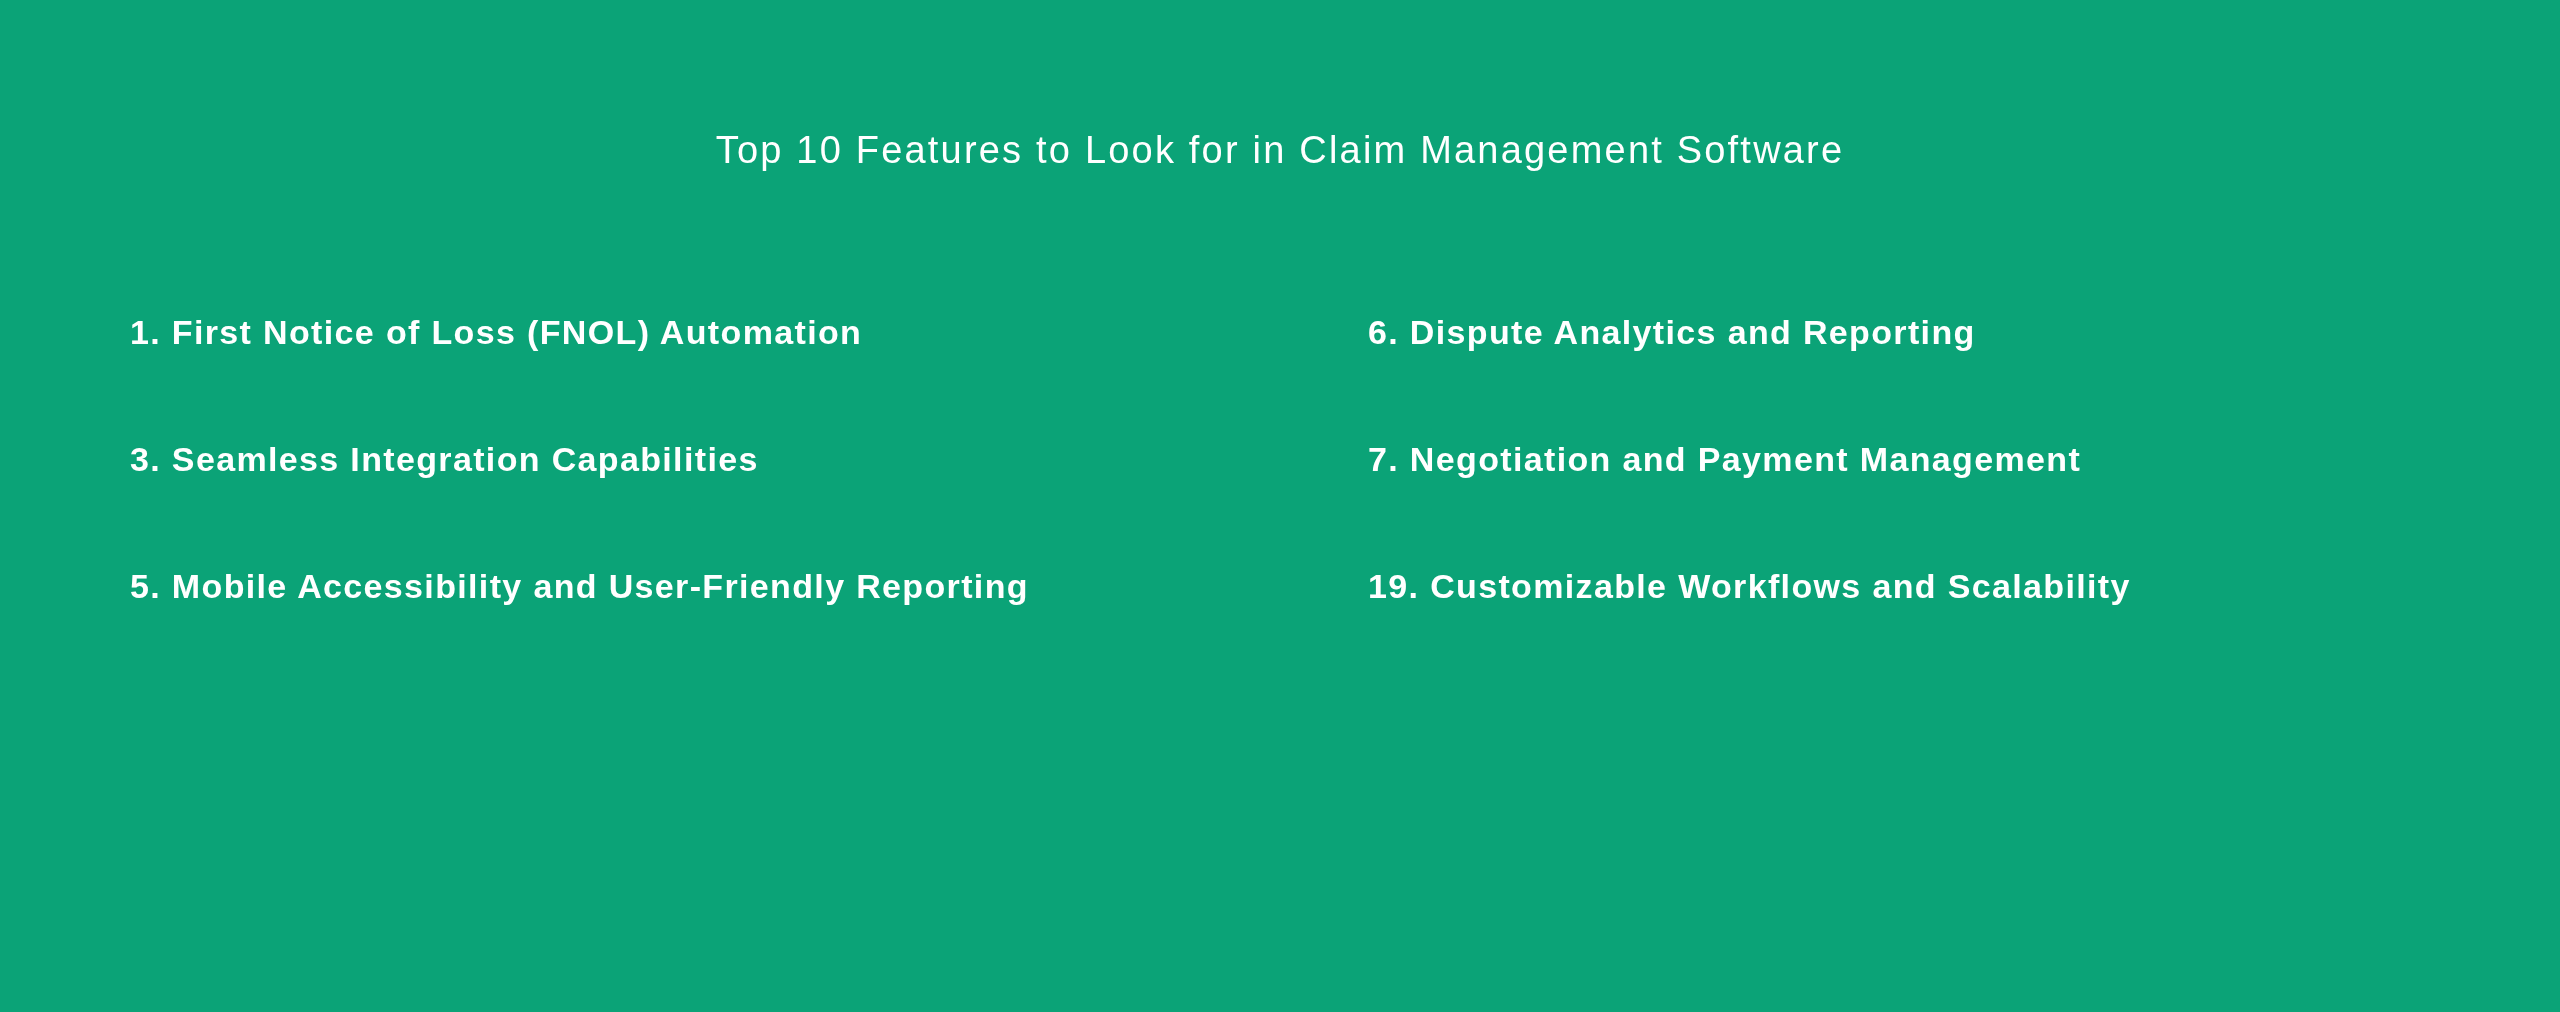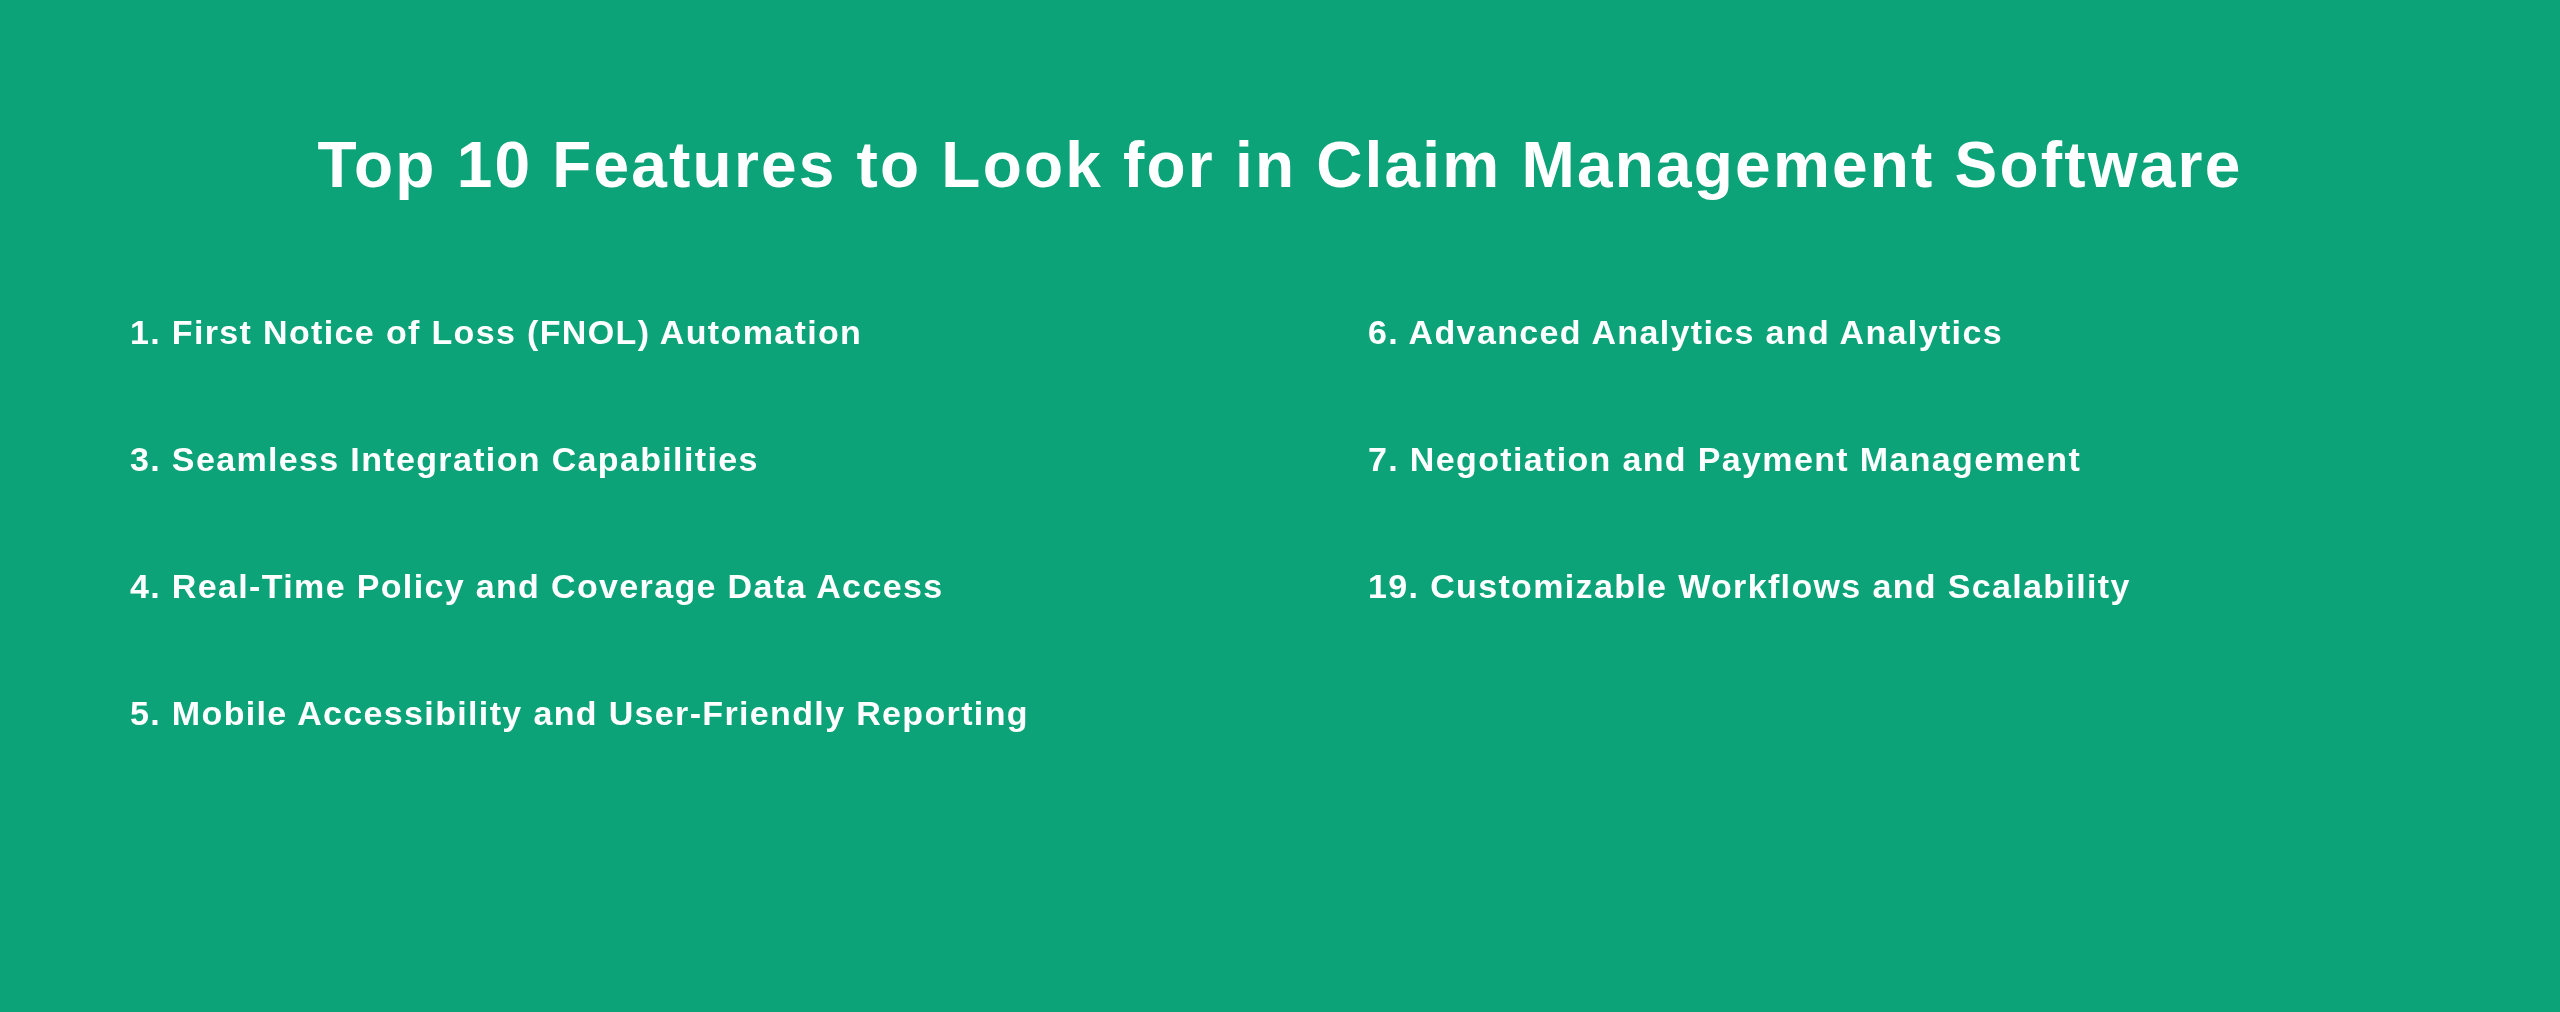--- a/index.html
+++ b/index.html
@@ -28,22 +28,22 @@
   .title-wrap {
     position: absolute;
     top: 128px;
     left: 0;
     width: 2560px;
     text-align: center;
   }
 
   .title {
     display: inline-block;
-    font-size: 64px;
-    font-weight: 700;
+    font-size: 38px;
+    font-weight: 400;
     letter-spacing: 2.2px;
     line-height: 1.18;
     color: #FFFFFF;
     white-space: nowrap;
   }
 
   
   .columns {
     position: absolute;
     top: 312px;
@@ -104,39 +104,35 @@
           <span class="item-num">1. </span>
           <span class="item-label">First Notice of Loss (FNOL) Automation</span>
         </li>
 
 
         <li class="list-item">
           <span class="item-num">3. </span>
           <span class="item-label">Seamless Integration Capabilities</span>
         </li>
 
-        <li class="list-item">
-          <span class="item-num">4. </span>
-          <span class="item-label">Real-Time Policy and Coverage Data Access</span>
-        </li>
 
         <li class="list-item">
           <span class="item-num">5. </span>
           <span class="item-label">Mobile Accessibility and User-Friendly Reporting</span>
         </li>
 
       </ul>
     </div>
 
     <div class="col col-right">
       <ul class="list">
 
         <li class="list-item">
           <span class="item-num">6. </span>
-          <span class="item-label">Advanced Analytics and Analytics</span>
+          <span class="item-label">Dispute Analytics and Reporting</span>
         </li>
 
         <li class="list-item">
           <span class="item-num">7. </span>
           <span class="item-label">Negotiation and Payment Management</span>
         </li>
 
 
 
         <li class="list-item">

